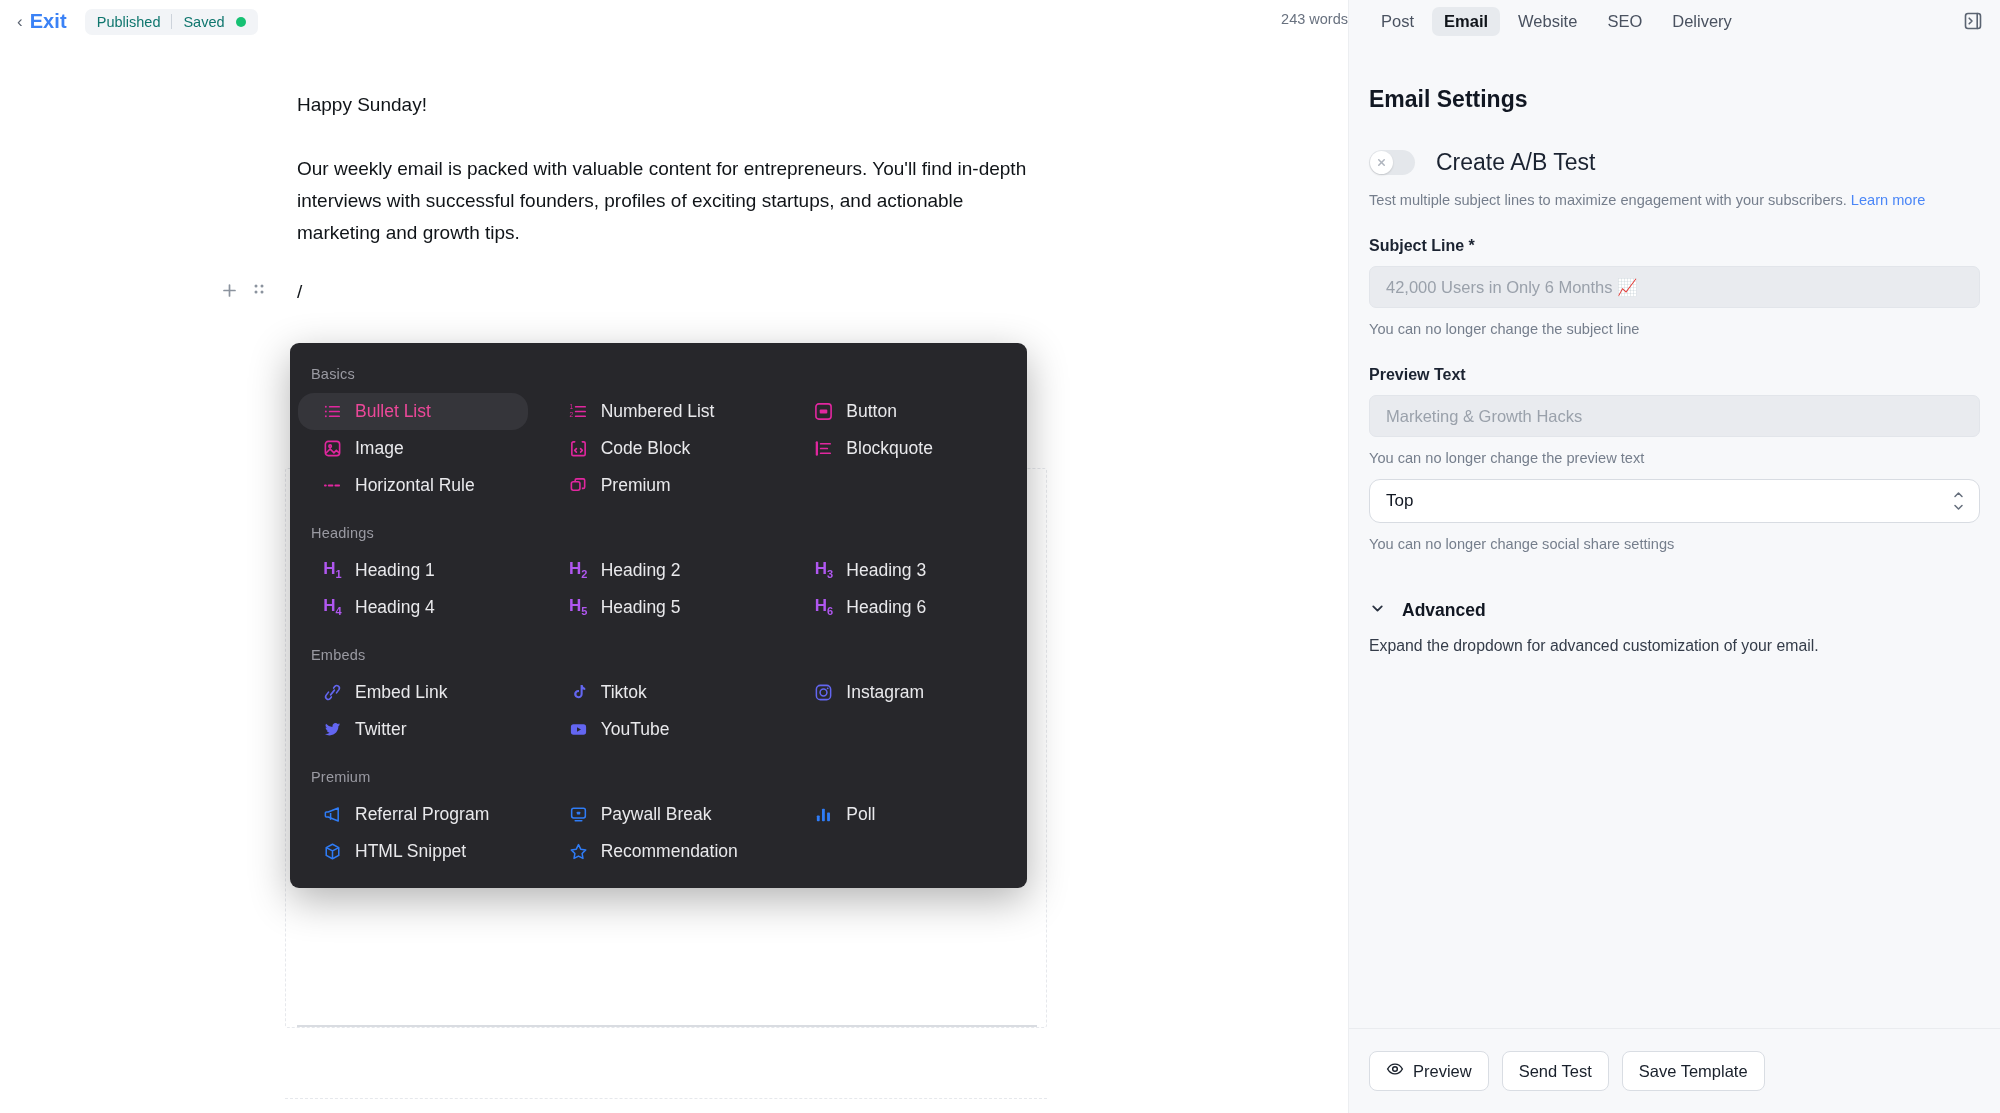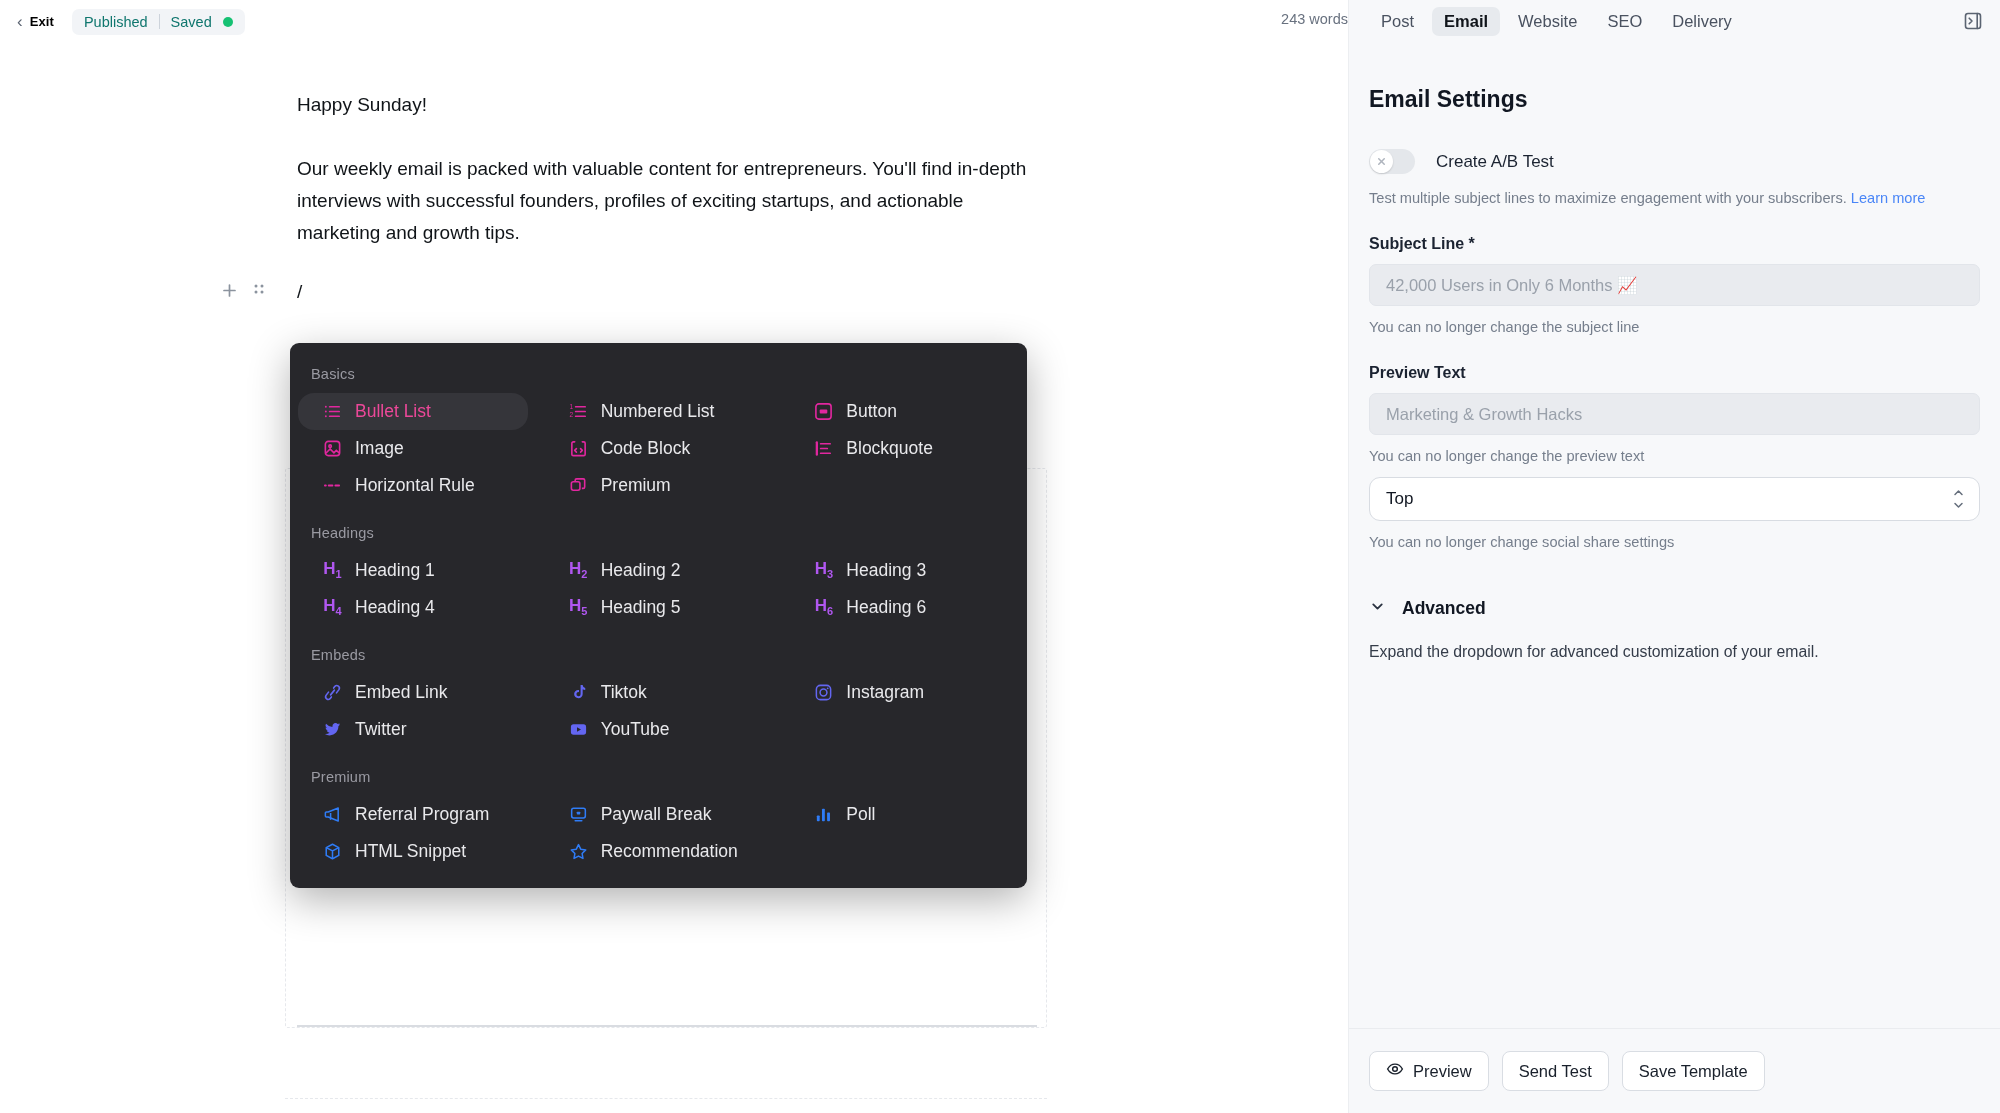--- a/index.html
+++ b/index.html
@@ -14,21 +14,21 @@
   
   .topbar {
     position: absolute; top: 0; left: 0; width: 1348px; height: 43px;
     display: flex; align-items: center; background: #ffffff;
   }
   .exit-btn {
     display: flex; align-items: center; gap: 7px;
     margin-left: 17px; cursor: pointer;
   }
   .chev-left { color: #5b6472; font-size: 17px; line-height: 1; font-weight: 400; }
-  .exit-label { font-size: 13px; font-weight: 700; color: #000000; letter-spacing: .1px; }
+  .exit-label { font-size: 20px; font-weight: 700; color: #3b82f6; letter-spacing: .1px; }
   .status-pill {
     display: flex; align-items: center; gap: 11px;
     margin-left: 18px; padding: 5px 12px; border-radius: 7px;
     background: #f2f4f7;
   }
   .status-text { font-size: 14.5px; color: #0f766e; }
   .pill-sep { width: 1px; height: 15px; background: #cdd3db; }
   .saved-dot { width: 10px; height: 10px; border-radius: 50%; background: #16c173; }
   .wordcount {
     position: absolute; right: 0; top: 11px; font-size: 14.5px; color: #68717f;
@@ -120,21 +120,21 @@
   .toggle-row { display: flex; align-items: center; gap: 21px; margin-top: 36px; }
   .toggle {
     width: 46px; height: 25px; border-radius: 13px; background: #e4e7eb;
     position: relative; cursor: pointer; flex: 0 0 46px;
   }
   .knob {
     position: absolute; left: 1px; top: 1px; width: 23px; height: 23px; border-radius: 50%;
     background: #ffffff; box-shadow: 0 1px 2px rgba(0,0,0,.15);
     display: flex; align-items: center; justify-content: center;
   }
-  .toggle-label { font-size: 17px; color: #1b2331; }
+  .toggle-label { font-size: 23px; color: #1b2331; }
   .helper { font-size: 14.6px; color: #757e8c; margin-top: 14px; line-height: 20px; }
   .link { color: #4a86f7; cursor: pointer; }
   .helper.tight { margin-top: 11px; }
 
   .field-label { font-size: 16px; font-weight: 700; color: #1b2331; margin-top: 27px; }
   .input {
     margin-top: 11px; height: 42px; border-radius: 7px;
     background: #e9ebef; border: 1px solid #e2e5ea;
     display: flex; align-items: center; padding: 0 16px;
     font-size: 16.5px; color: #9aa1ab; width: 100%;
@@ -142,21 +142,21 @@
   .select {
     margin-top: 11px; height: 44px; border-radius: 11px;
     background: #ffffff; border: 1px solid #d8dce2;
     display: flex; align-items: center; justify-content: space-between;
     padding: 0 14px 0 16px; font-size: 17px; color: #111722; cursor: pointer;
   }
   .stepper { display: flex; flex-direction: column; gap: 2px; color: #656e7c; line-height: 0; }
 
   .adv-row { display: flex; align-items: center; gap: 16px; margin-top: 46px; cursor: pointer; }
   .adv-label { font-size: 17.5px; font-weight: 700; color: #111722; }
-  .adv-desc { font-size: 15.8px; color: #343c49; margin-top: 24px; }
+  .adv-desc { font-size: 15.8px; color: #343c49; margin-top: 16px; }
 
   .footer {
     position: absolute; left: 0; bottom: 0; width: 652px; height: 85px;
     border-top: 1px solid #eaecef; background: #f7f8fa;
     display: flex; align-items: center; gap: 13px; padding-left: 20px;
   }
   .fbtn {
     display: flex; align-items: center; gap: 9px;
     height: 40px; padding: 0 16px; border-radius: 8px;
     background: #ffffff; border: 1px solid #d9dde3;

